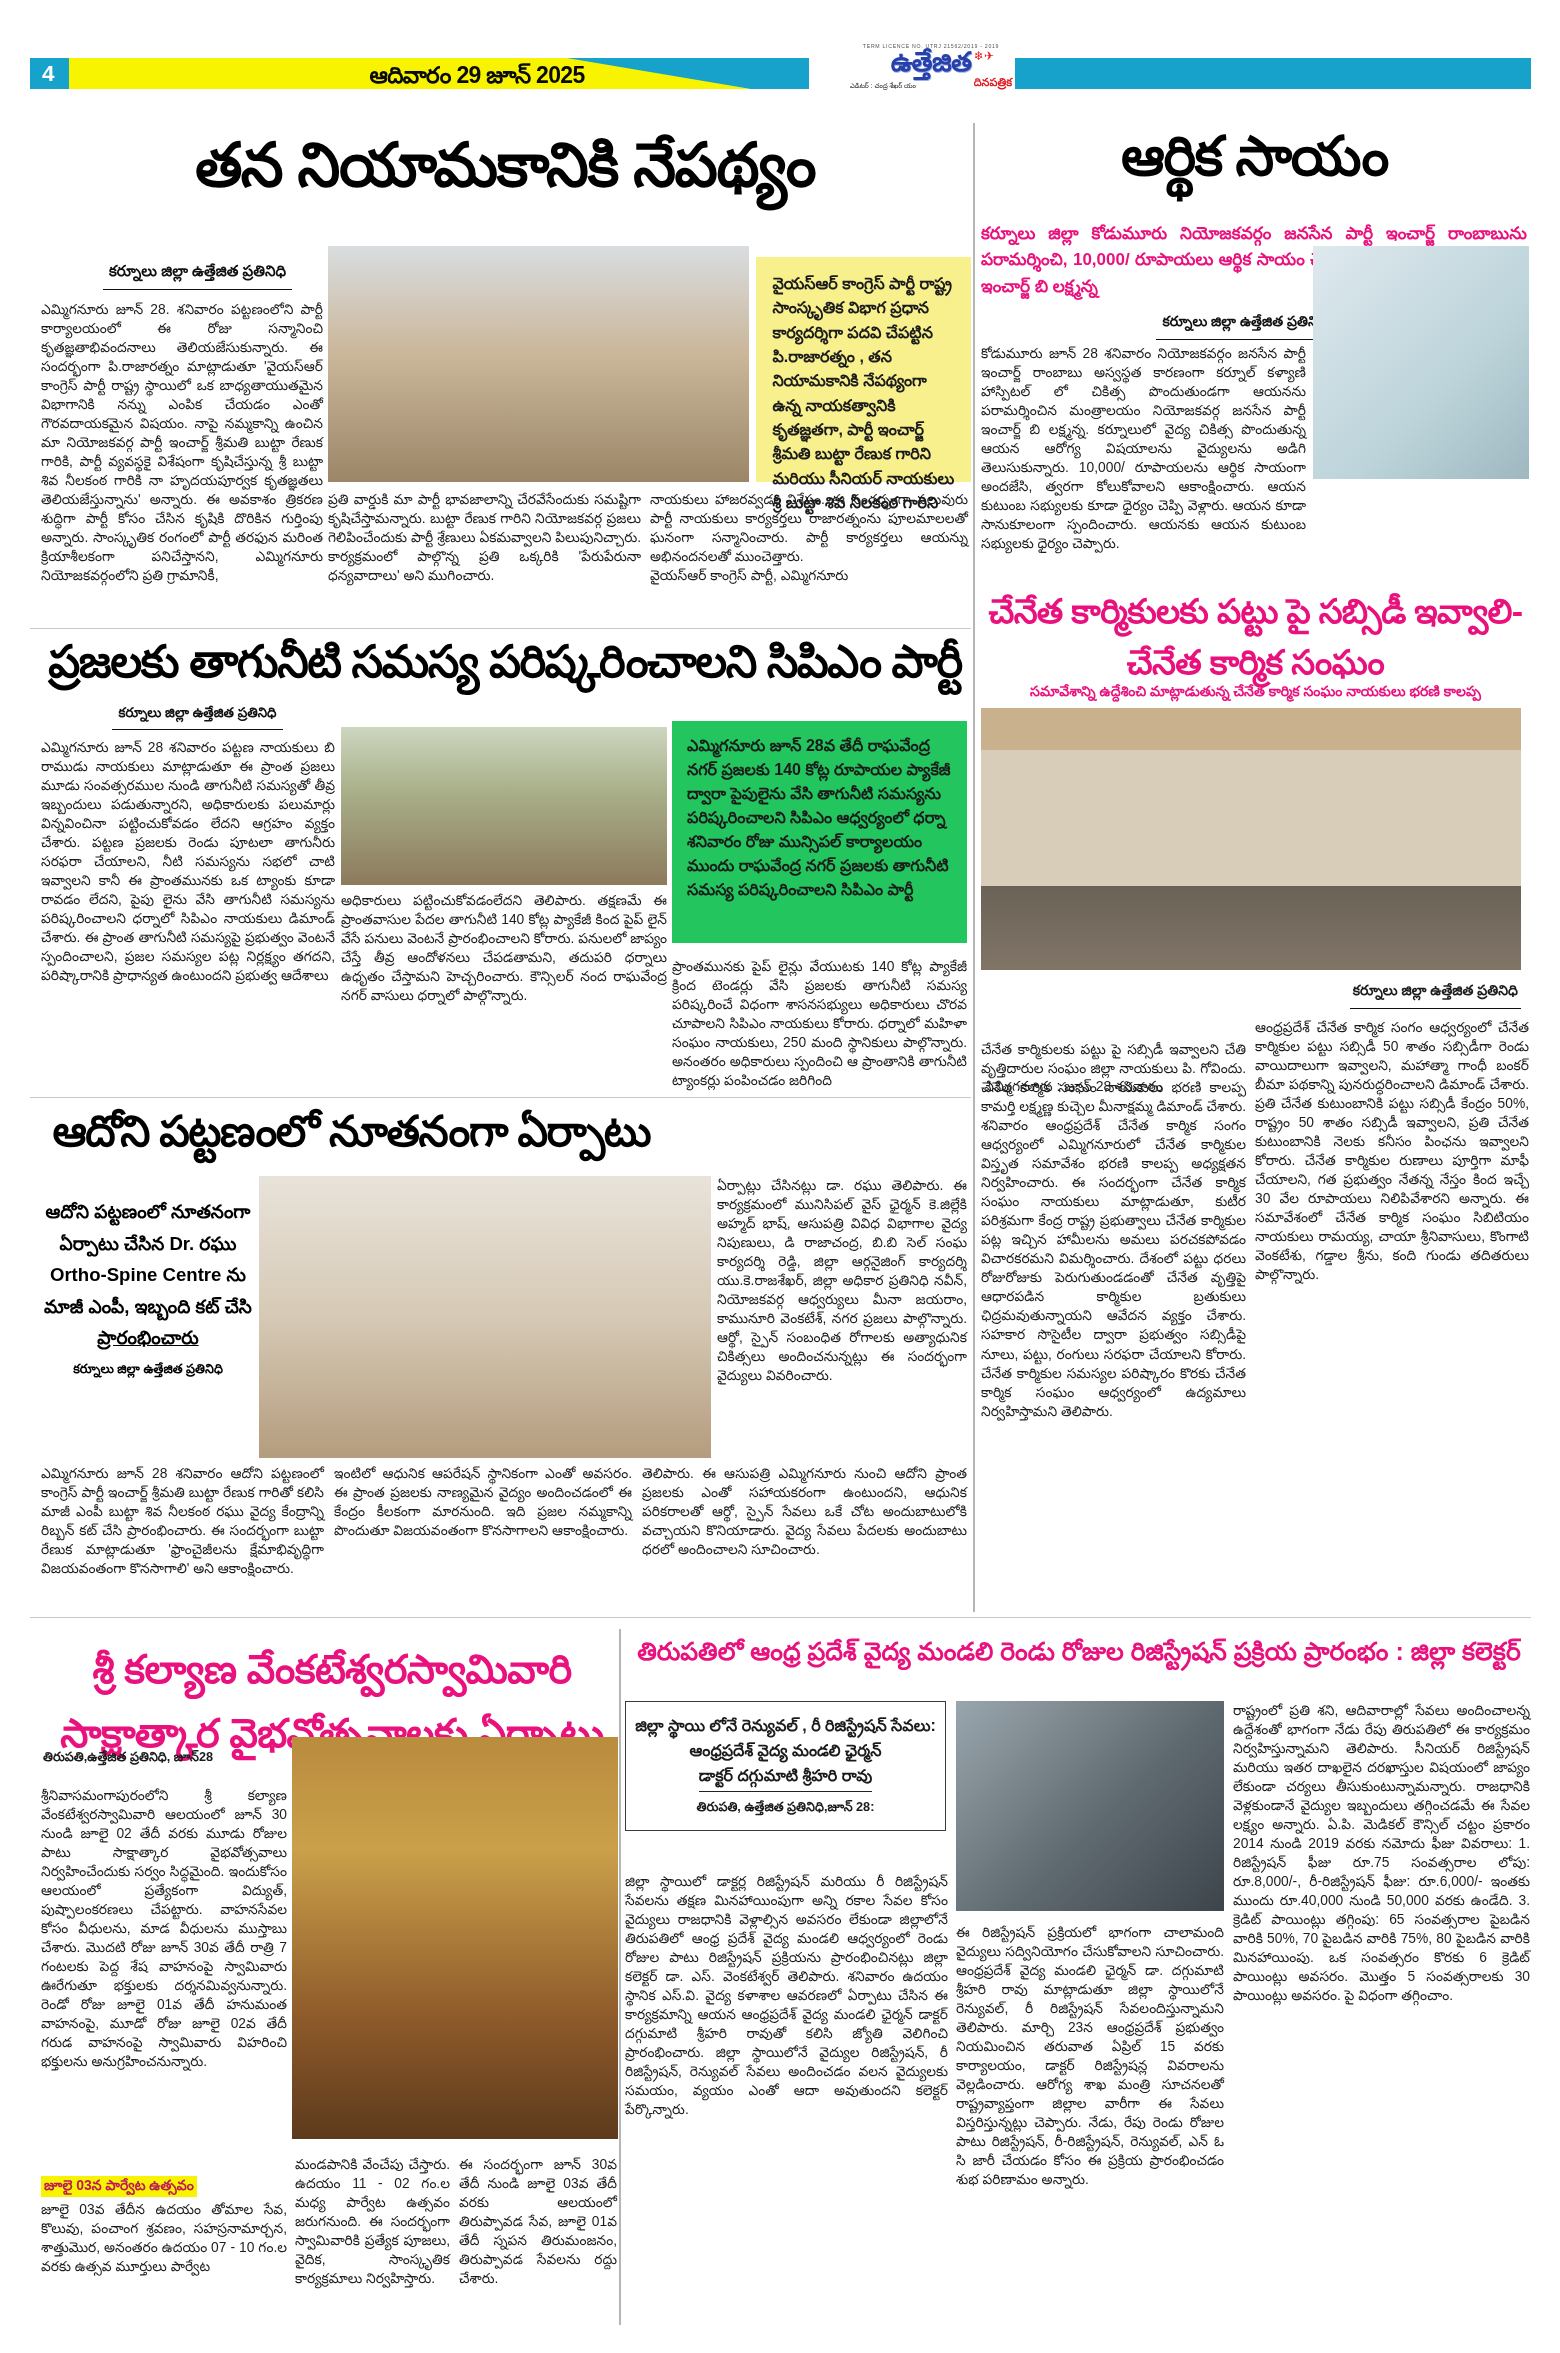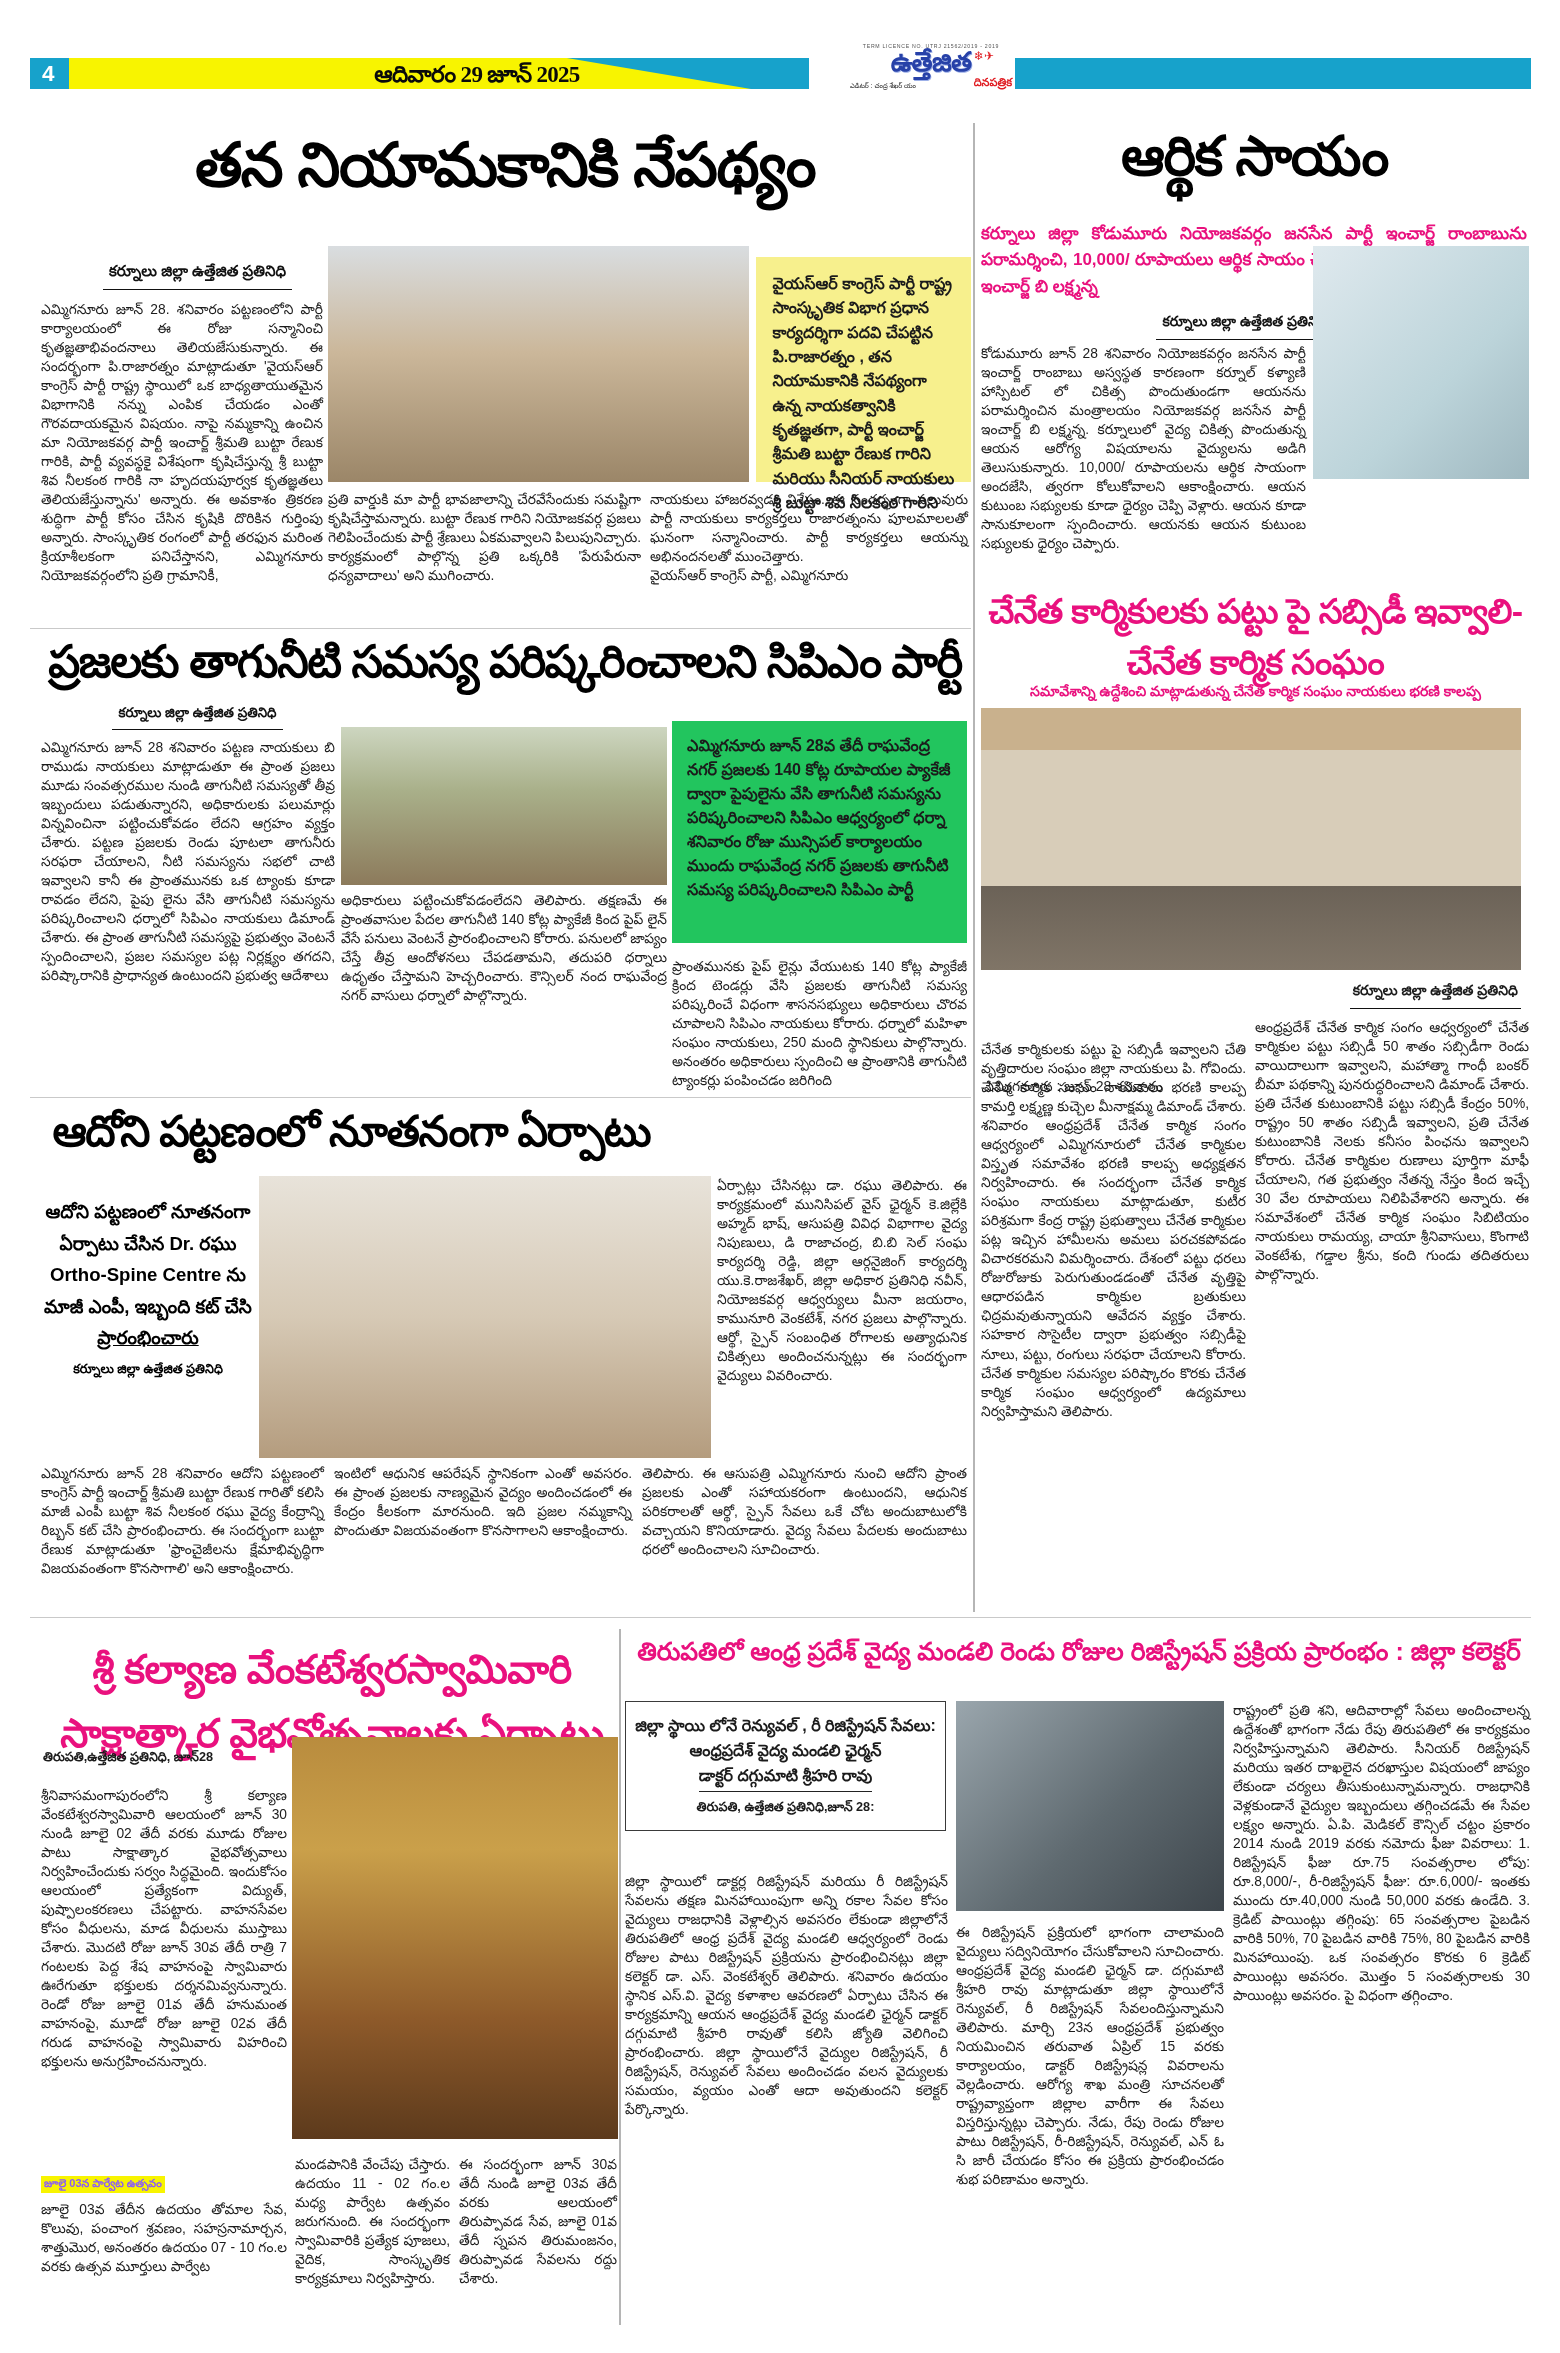--- a/index.html
+++ b/index.html
@@ -21,21 +21,21 @@
   
   .headline{font-weight:bold;color:#000;letter-spacing:-1.5px;text-align:center;line-height:1.08;}
   .pink{color:#E9117E;}
   .byline{font-weight:bold;font-size:15px;text-align:center;color:#111;}
   .byline .inner{display:inline-block;border-bottom:1.5px solid #111;padding:0 6px 6px;}
   .body-txt{font-size:13.8px;line-height:1.38;text-align:justify;white-space:pre-line;color:#1c1c1c;}
   .box-y{background:#F7F08D;font-weight:bold;font-size:16px;line-height:1.52;padding:15px 16.4px;text-align:left;}
   .box-b{background:#22c55e;font-weight:bold;font-size:16px;line-height:1.5;padding:13.4px 15px;text-align:left;}
   .pinksub{color:#E9117E;font-weight:bold;font-size:17px;line-height:1.55;text-align:justify;}
   .pinknote{color:#E9117E;font-weight:bold;font-size:14px;text-align:center;}
-  .subhead-pk{color:#8b5cf6;font-weight:bold;font-size:11px;background:#F8F400;display:inline-block;padding:0.7px 3px;}
+  .subhead-pk{color:#be185d;font-weight:bold;font-size:14px;background:#F8F400;display:inline-block;padding:0.7px 3px;}
   .sidebox{font-weight:bold;font-size:18.6px;line-height:1.7;text-align:center;color:#000;}
   .sidebox .u{text-decoration:underline;}
   .sidebox .small-by{font-weight:bold;font-size:12.7px;display:block;margin-top:4.5px;}
   .bordbox{border:1.5px solid #3a3a3a;text-align:center;font-weight:bold;font-size:16px;line-height:1.55;padding:12px 9px;}
   .bordbox .nm{display:inline-block;border-bottom:1.5px solid #222;padding-bottom:3px;}
   .bordbox .by{font-size:12.7px;margin-top:6px;}
   .photo{background-size:cover;}
   .ph1{background:linear-gradient(180deg,#d9dde0 0%,#cbb79a 45%,#9b8668 100%);}
   .ph2{background:linear-gradient(180deg,#cdd6c0 0%,#a9b08a 40%,#8c7a5b 100%);}
   .ph3{background:linear-gradient(135deg,#dfe9ee 0%,#bcd4da 60%,#9fb8c0 100%);}
@@ -50,21 +50,21 @@
   .dateline{font-size:14px;color:#1c1c1c;}
 </style>
 </head>
 <body>
 
 <div class="page">
 
   <div class="abs hdr-bar" style="left:30px;top:58px;width:1501px;height:31px;"></div>
   <div class="abs hdr-num" style="left:42px;top:58px;width:45px;height:31px;">4</div>
   <div class="abs hdr-band" style="left:69px;top:58px;width:682px;height:31px;"></div>
-  <div class="abs hdr-date" style="left:246px;top:60px;width:462px;height:30px;font-family:Liberation Serif, serif;">ఆదివారం 29 జూన్ 2025</div>
+  <div class="abs hdr-date" style="left:246px;top:60px;width:462px;height:30px;">ఆదివారం 29 జూన్ 2025</div>
 
   <div class="abs logo-box" style="left:809px;top:43px;width:168px;height:58px;padding-left:38px;">
     <div class="logo-reg">TERM LICENCE NO. UTRJ 21562/2019 - 2019</div>
     <div class="logo-title">ఉత్తేజిత</div>
     <span class="logo-bird">❄︎✈︎</span>
     <div class="logo-bottom">
       <span class="logo-ed">ఎడిటర్ : చంద్ర శేఖర్ యం</span>
       <span class="logo-sub">దినపత్రిక</span>
     </div>
   </div>

